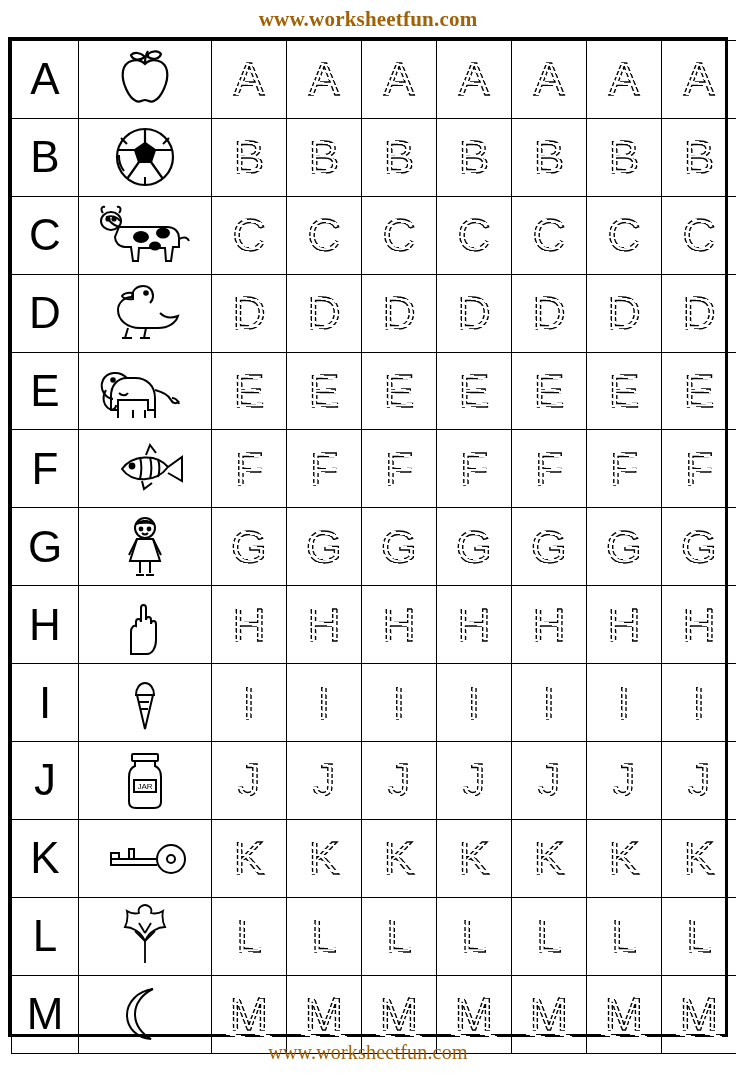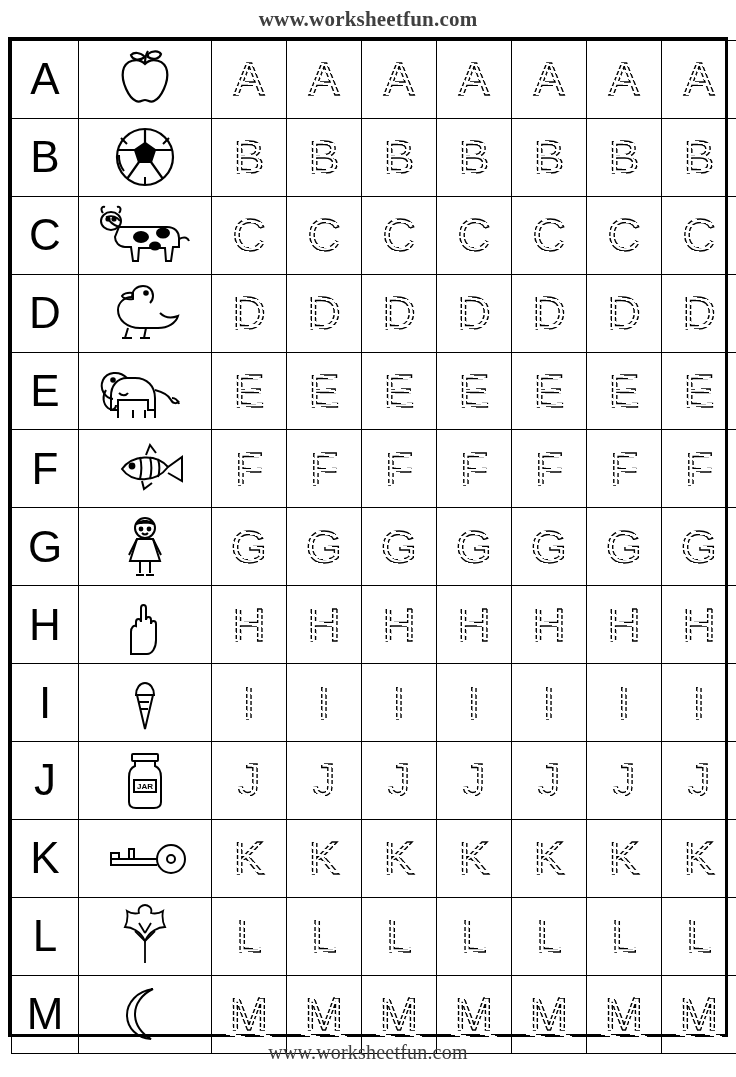--- a/index.html
+++ b/index.html
@@ -18,21 +18,21 @@
     position: relative;
     width: 736px;
     height: 1077px;
     box-sizing: border-box;
   }
   .site-header, .site-footer {
     text-align: center;
     font-size: 21px;
     font-weight: bold;
     letter-spacing: 0.2px;
-    color: #404040;
+    color: #a16207;
     font-family: "Liberation Serif", serif;
   }
   .site-header {
     padding-top: 6px;
     padding-bottom: 5px;
     height: 26px;
     line-height: 26px;
   }
   .site-footer {
     height: 30px;
@@ -66,21 +66,20 @@
   }
   td.letter-cell {
     width: 66px;
     font-size: 44px;
     font-family: "Liberation Sans", sans-serif;
     font-weight: normal;
     line-height: 1;
   }
   td.pic-cell {
     width: 132px;
-    font-weight: bold;
   }
   td.trace-cell {
     width: 74px;
   }
   .trace-glyph {
     font-size: 46px;
     line-height: 1;
     color: transparent;
     -webkit-text-stroke: 1.4px #000;
     display: inline-block;

